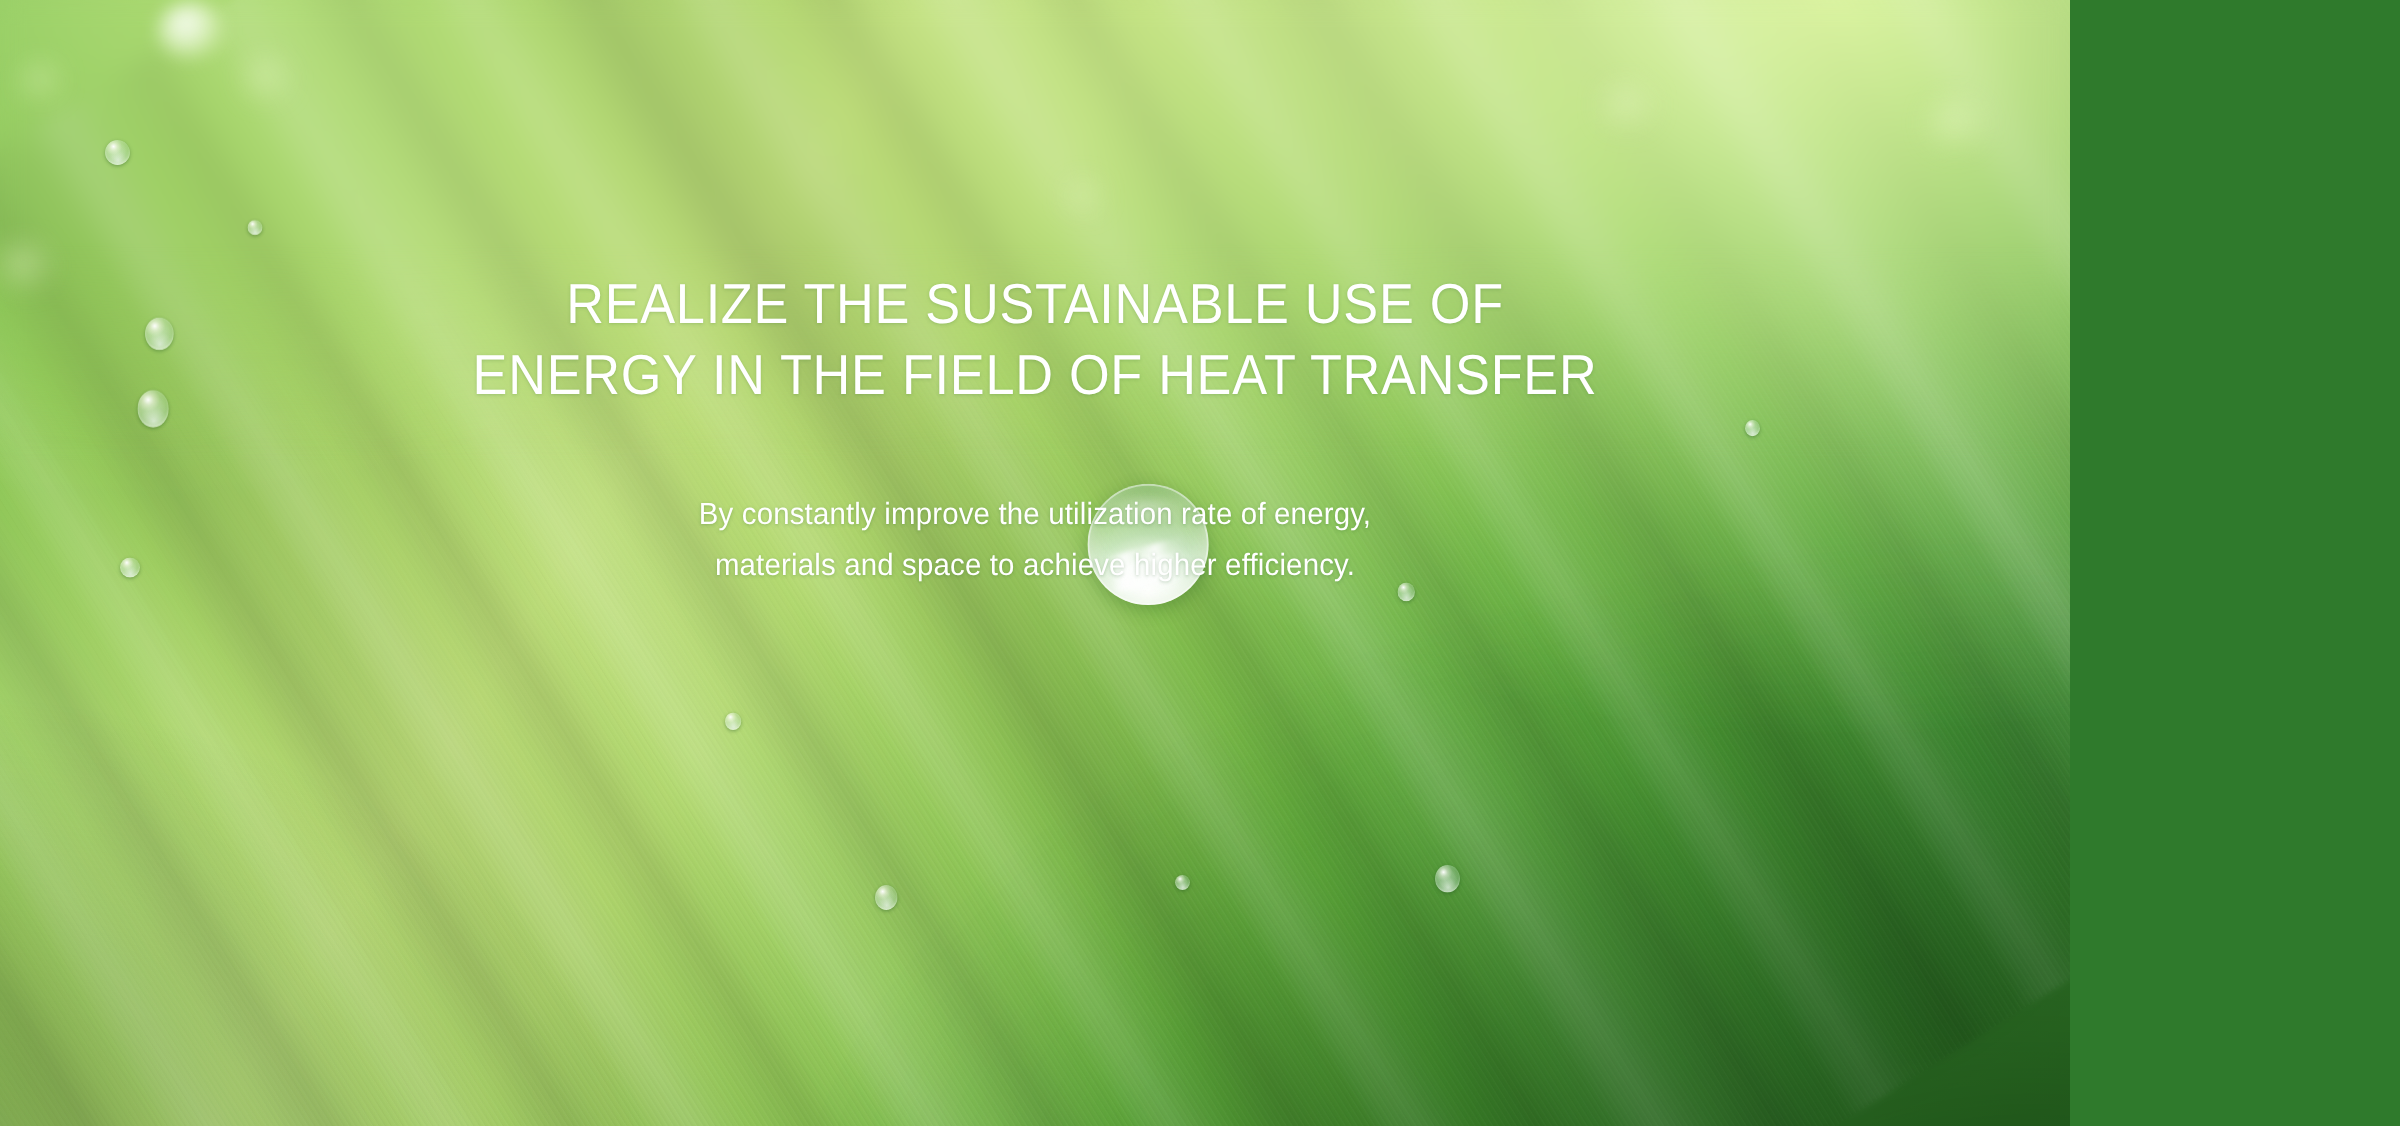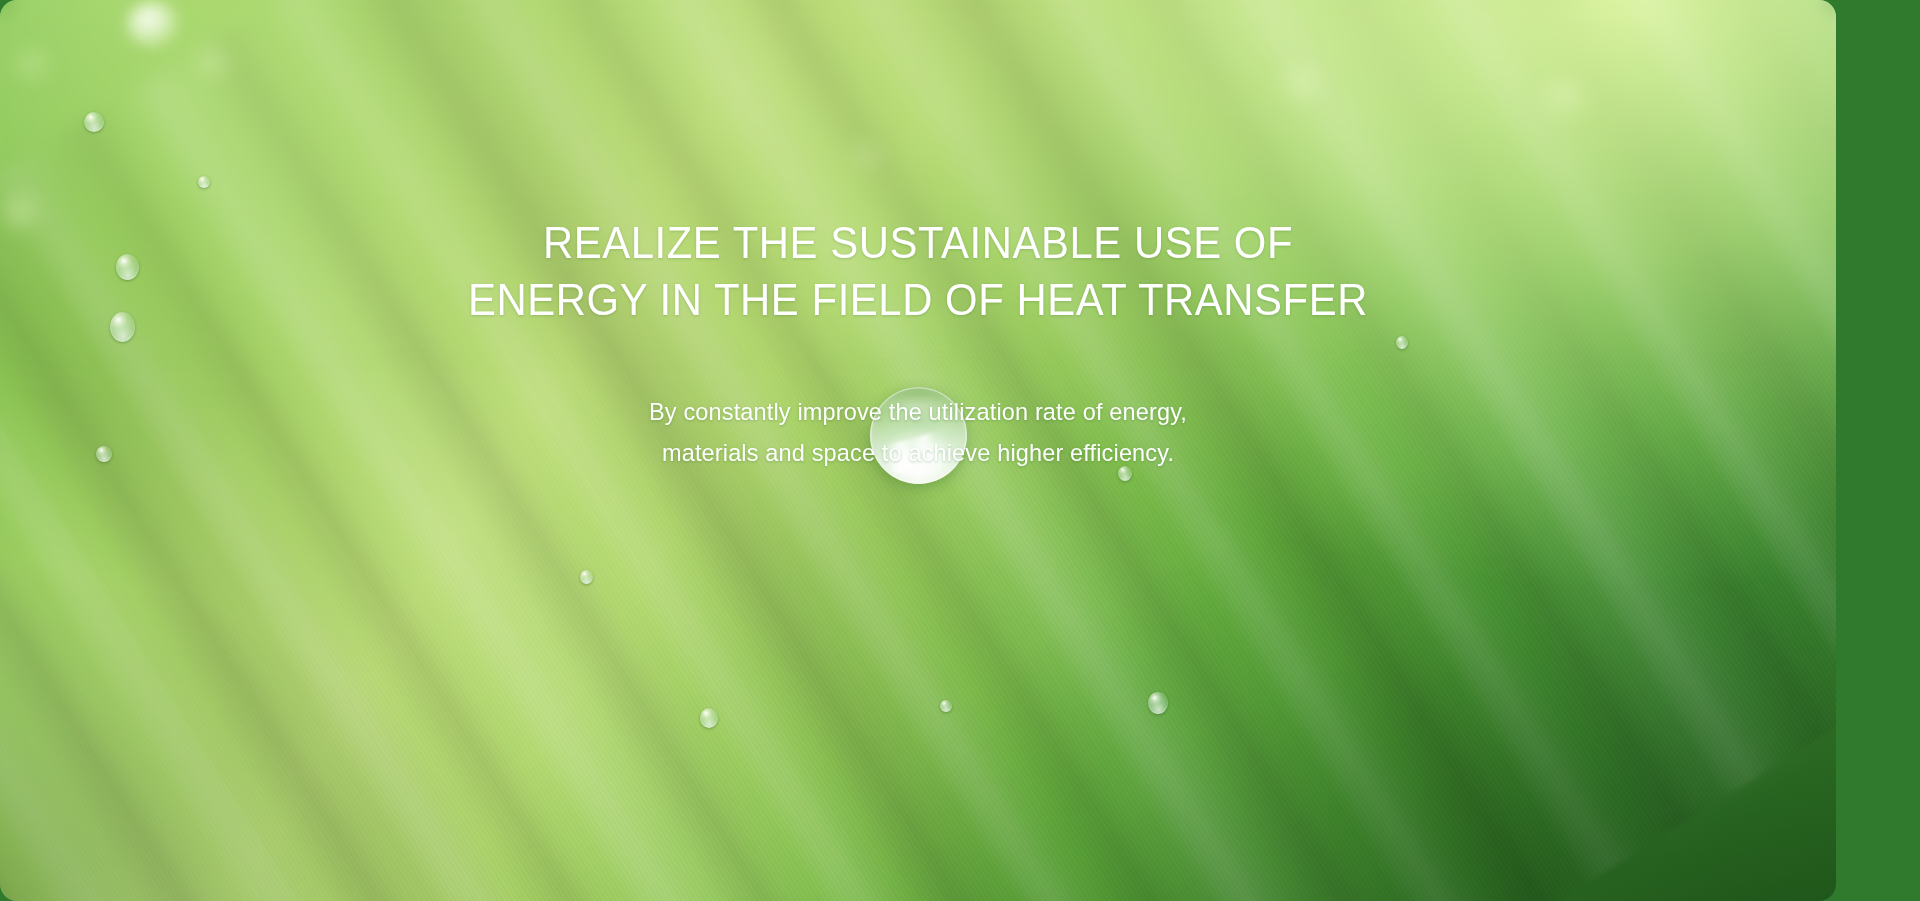--- a/index.html
+++ b/index.html
@@ -7,25 +7,24 @@
     margin: 0;
     padding: 0;
     background: #2f7a2c;
   }
   body {
     font-family: "Liberation Sans", sans-serif;
   }
 
   .stage {
     position: relative;
-    width: 1836px;
+    width: 1656px;
     height: 901px;
     overflow: hidden;
     background: #15803d;
-    border-radius: 17px;
   }
 
   
   .leaf-base {
     position: absolute;
     inset: 0;
     background:
       linear-gradient(122deg,
         #74b84a 0%,
         #8cc653 10%,

